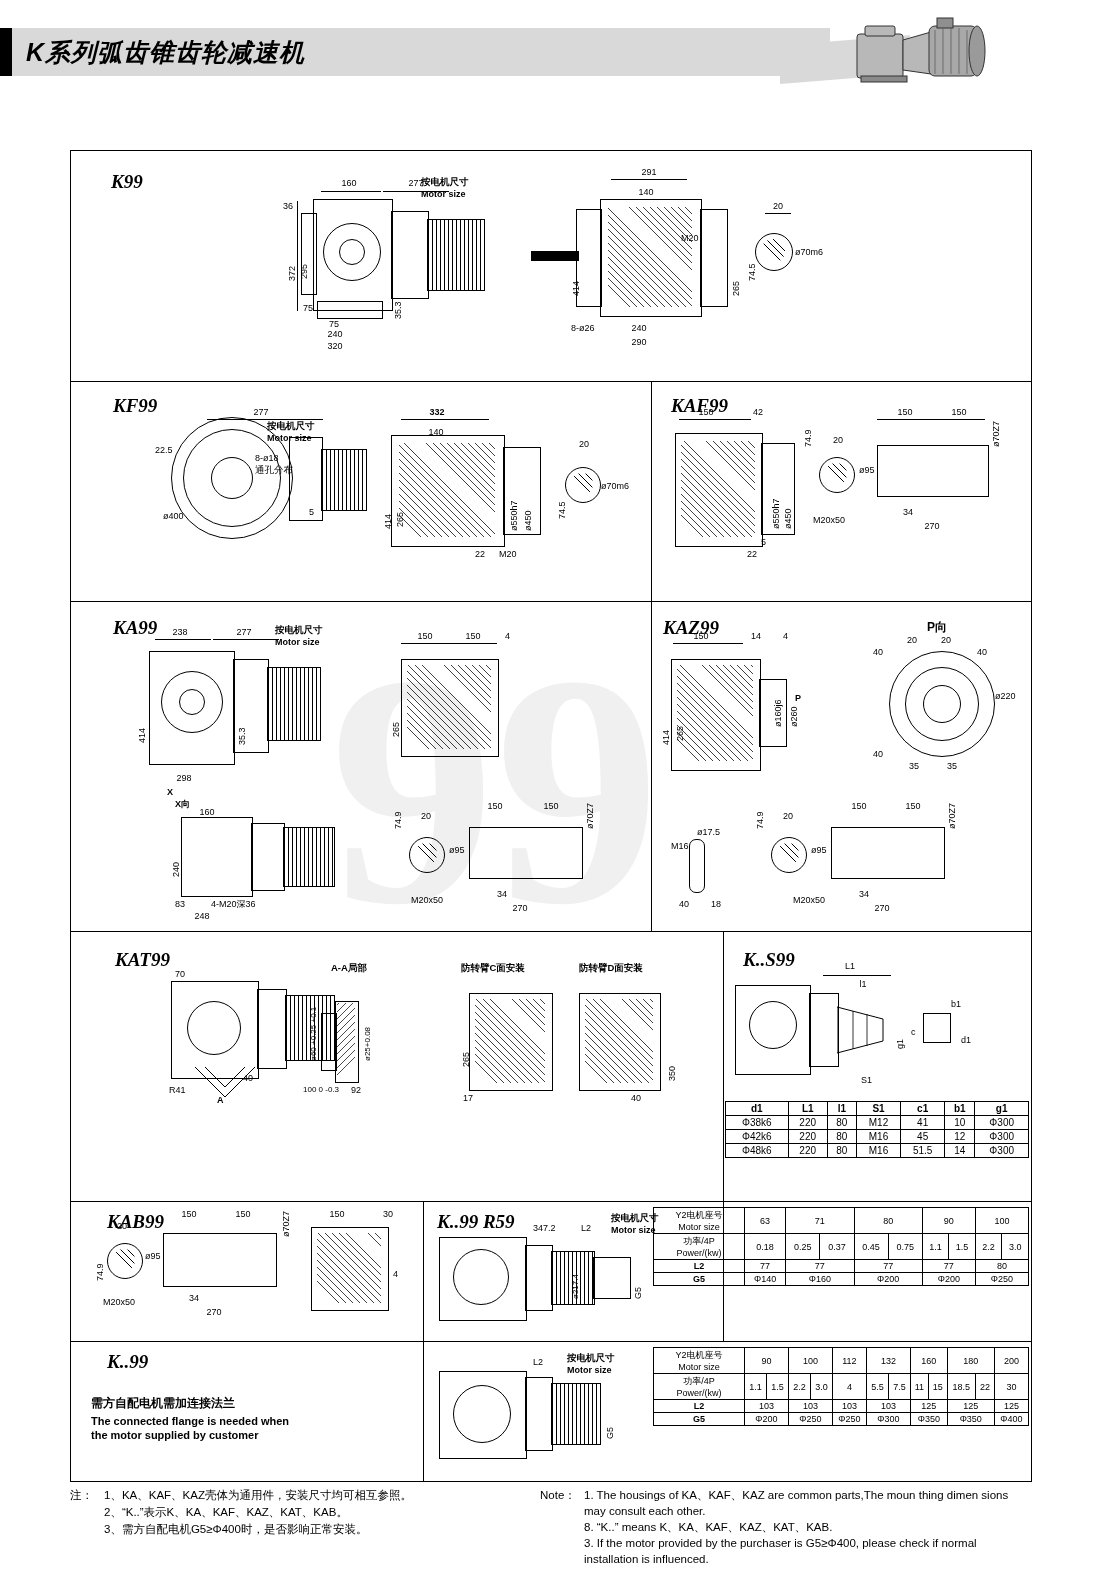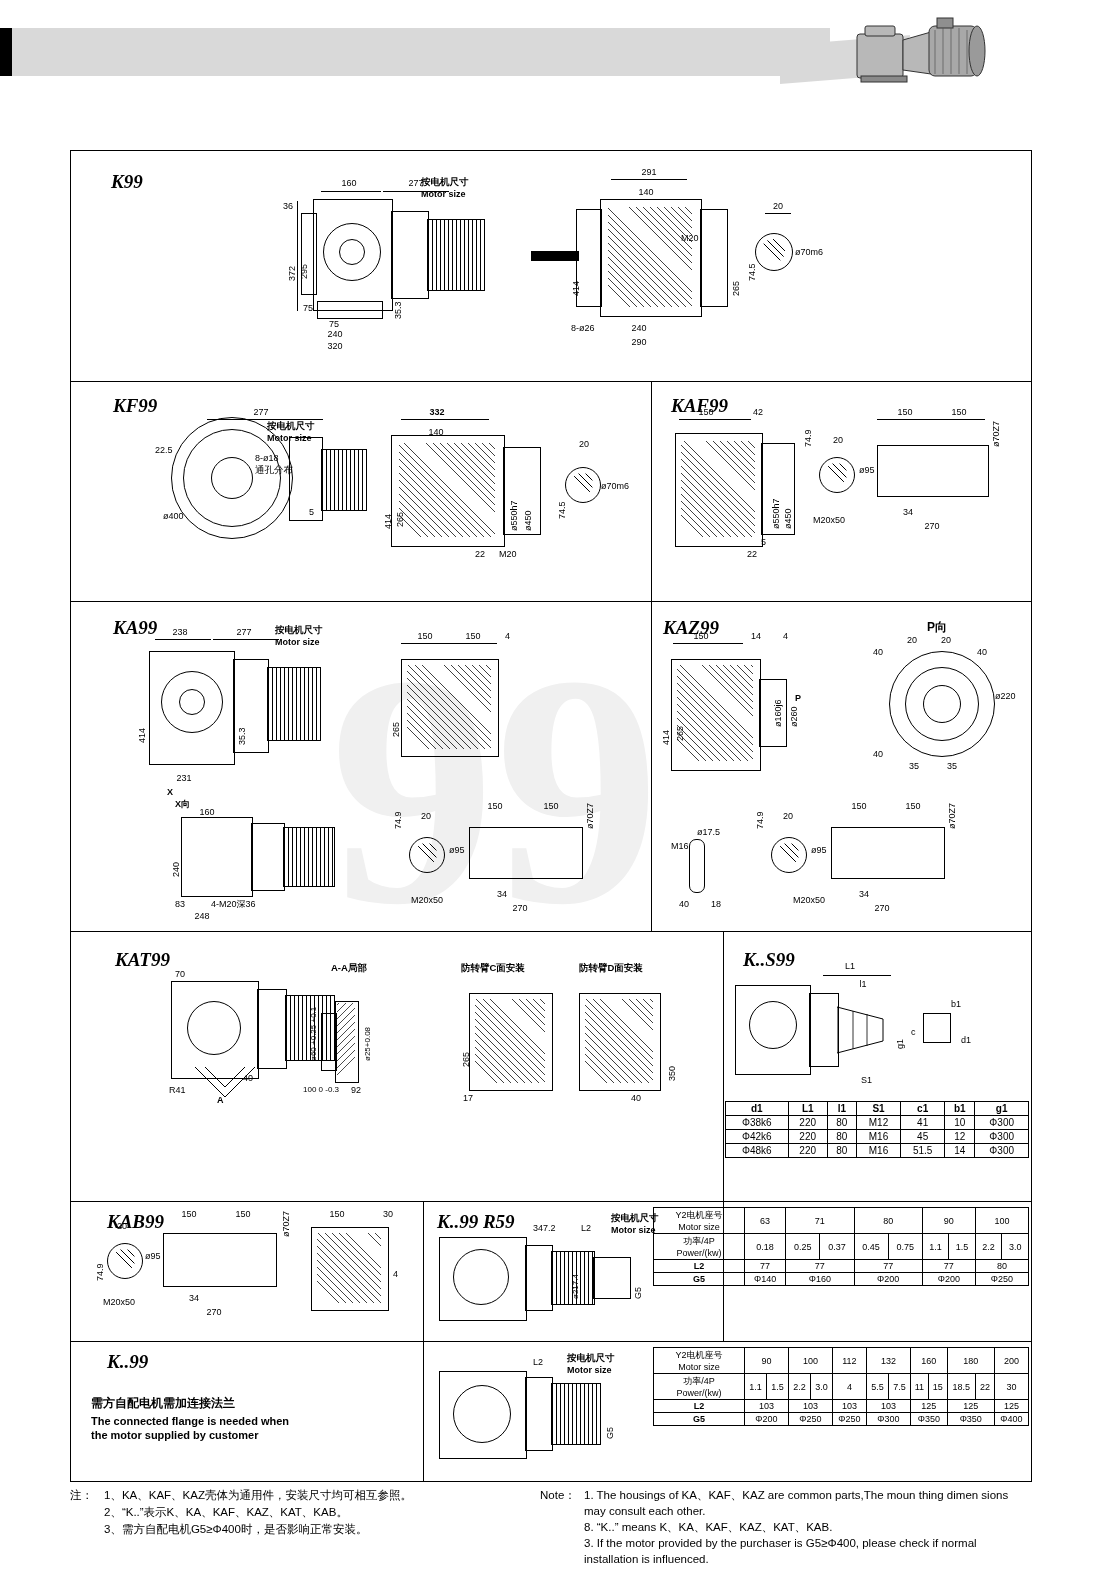--- a/index.html
+++ b/index.html
@@ -64,20 +64,21 @@
   .notes .en{position:absolute;left:470px;top:0;width:490px;}
 </style>
 </head>
 <body>
 
 <div class="page">
 
   <div class="header">
     <div class="hdr-bar"></div>
     <div class="hdr-bar-accent"></div>
+    <div class="hdr-title">K系列弧齿锥齿轮减速机</div>
     <div class="hdr-swoosh"></div>
     <div class="hdr-img">
       <svg width="150" height="88" viewBox="0 0 150 88">
         <g stroke="#333" fill="#b8b8b8" stroke-width="1">
           <rect x="12" y="26" width="46" height="44" rx="3"></rect>
           <rect x="20" y="18" width="30" height="10" rx="2"></rect>
           <path d="M58 32 L86 24 L86 66 L58 62 Z"></path>
           <rect x="84" y="18" width="48" height="50" rx="6" fill="#a8a8a8"></rect>
           <rect x="92" y="10" width="16" height="10" fill="#8f8f8f"></rect>
           <ellipse cx="132" cy="43" rx="8" ry="25" fill="#9a9a9a"></ellipse>
@@ -225,21 +226,21 @@
     <div class="box" style="left:162px;top:508px;width:34px;height:92px;"></div>
     <div class="motor" style="left:196px;top:516px;width:52px;height:72px;"></div>
     <div class="dim" style="left:84px;top:488px;width:56px;"></div>
     <div class="dim" style="left:142px;top:488px;width:66px;"></div>
     <div class="lbl c" style="left:84px;top:476px;width:50px;">238</div>
     <div class="lbl c" style="left:148px;top:476px;width:50px;">277</div>
     <div class="lbl b cn" style="left:204px;top:474px;">按电机尺寸</div>
     <div class="lbl b" style="left:204px;top:486px;">Motor size</div>
     <div class="lbl rot90" style="left:66px;top:592px;">414</div>
     <div class="lbl rot90" style="left:166px;top:594px;">35.3</div>
-    <div class="lbl c" style="left:88px;top:622px;width:50px;">231</div>
+    <div class="lbl c" style="left:88px;top:622px;width:50px;">298</div>
     <div class="lbl b" style="left:96px;top:636px;">X</div>
     <div class="lbl b" style="left:104px;top:648px;">X向</div>
 
     <div class="box" style="left:330px;top:508px;width:96px;height:96px;"></div>
     <div class="hatch" style="left:336px;top:514px;width:84px;height:84px;opacity:.75;"></div>
     <div class="dim" style="left:330px;top:492px;width:48px;"></div>
     <div class="dim" style="left:378px;top:492px;width:48px;"></div>
     <div class="lbl c" style="left:332px;top:480px;width:44px;">150</div>
     <div class="lbl c" style="left:380px;top:480px;width:44px;">150</div>
     <div class="lbl" style="left:434px;top:480px;">4</div>

